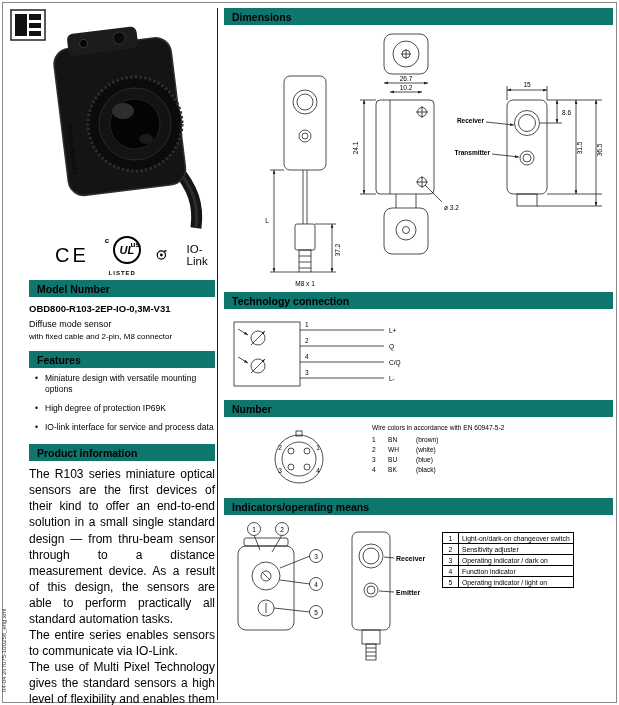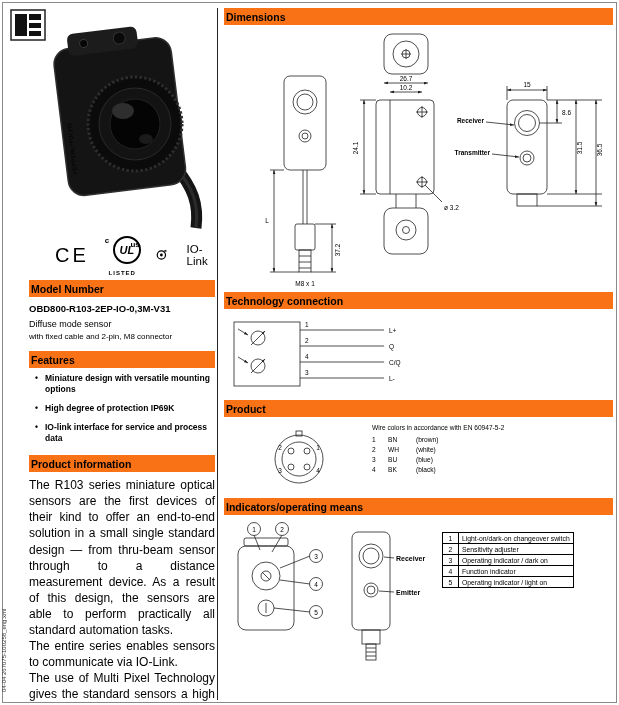--- a/index.html
+++ b/index.html
@@ -5,36 +5,36 @@
   html,body{margin:0;padding:0;}
   body{width:619px;height:705px;position:relative;background:#fff;color:#000;
        font-family:"Liberation Sans","DejaVu Sans",sans-serif;overflow:hidden;}
   .sheet{position:absolute;left:2px;top:2px;width:613px;height:699px;border:1px solid #8a8a8a;background:#fff;}
   .side-text{position:absolute;left:4px;bottom:10px;transform-origin:0 100%;transform:rotate(-90deg);
        font-size:6px;color:#333;white-space:nowrap;}
   .logo{position:absolute;left:7px;top:6px;width:36px;height:32px;}
   .divider{position:absolute;left:214px;top:5px;width:1px;height:692px;background:#222;}
   .col-left{position:absolute;left:26px;top:5px;width:186px;}
   .col-right{position:absolute;left:221px;top:5px;width:389px;}
-  .sec{background:#f97316;font-weight:bold;font-size:10.5px;padding:3px 2px 2px;margin:0 0 5px;}
+  .sec{background:#0f766e;font-weight:bold;font-size:10.5px;padding:3px 8px 2px;margin:0 0 5px;}
   
   .photo{width:180px;height:222px;margin-left:4px;}
   .certs{display:flex;align-items:center;gap:16px;height:50px;padding-left:26px;}
   .ce-mark{font-size:20px;letter-spacing:3px;}
   .ul-mark{position:relative;width:42px;height:42px;}
   .ul-circ{position:absolute;left:8px;top:2px;width:24px;height:24px;border:2px solid #000000;border-radius:50%;
        display:flex;align-items:center;justify-content:center;font-weight:bold;font-style:italic;font-size:11px;}
   .ul-c{position:absolute;left:0;top:2px;font-size:8px;font-weight:bold;}
   .ul-us{position:absolute;right:0;bottom:27px;font-size:8px;font-weight:bold;}
   .ul-listed{position:absolute;left:0;bottom:0;width:100%;text-align:center;font-size:6px;font-weight:bold;letter-spacing:1px;}
   .iolink{display:flex;align-items:center;gap:20px;font-size:11.5px;}
   .model-number{font-weight:bold;font-size:9.5px;margin:6px 0 5px;}
   .model-type{font-size:9px;margin-bottom:3px;}
   .model-subtype{font-size:8px;margin-bottom:10px;}
-  .features{list-style:none;margin:3px 0 11px;padding:0 0 0 6px;font-size:8.5px;font-weight:bold;}
+  .features{list-style:none;margin:3px 0 11px;padding:0 0 0 6px;font-size:8.5px;}
   .features li{position:relative;padding-left:10px;margin-bottom:8px;line-height:1.3;}
   .features li::before{content:"\2022";position:absolute;left:0;}
   .pinfo{font-size:12px;line-height:1.34;text-align:justify;}
   .pinfo p{margin:0;}
   
   .dims{height:262px;}
   .elec{height:86px;}
   .pinout-row{display:flex;height:76px;}
   .pin-conn{margin:4px 0 0 30px;}
   .pin-info{margin:2px 0 0 28px;font-size:6.6px;}
@@ -251,21 +251,21 @@
           <text x="81" y="45">4</text>
           <text x="81" y="61">3</text>
           <text x="165" y="19">L+</text>
           <text x="165" y="35">Q</text>
           <text x="165" y="51">C/Q</text>
           <text x="165" y="67">L-</text>
         </g>
       </svg>
     </div>
 
-    <div class="sec">Product</div>
+    <div class="sec">Number</div>
 
     <div class="pinout-row">
       <div class="pin-conn">
         <svg viewBox="0 0 90 64" width="90" height="64">
           <g class="lineart">
             <circle cx="45" cy="33" r="24"></circle>
             <circle cx="45" cy="33" r="17"></circle>
             <rect x="42" y="5" width="6" height="5"></rect>
             <circle cx="37" cy="25" r="3"></circle>
               <circle cx="53" cy="25" r="3"></circle>

